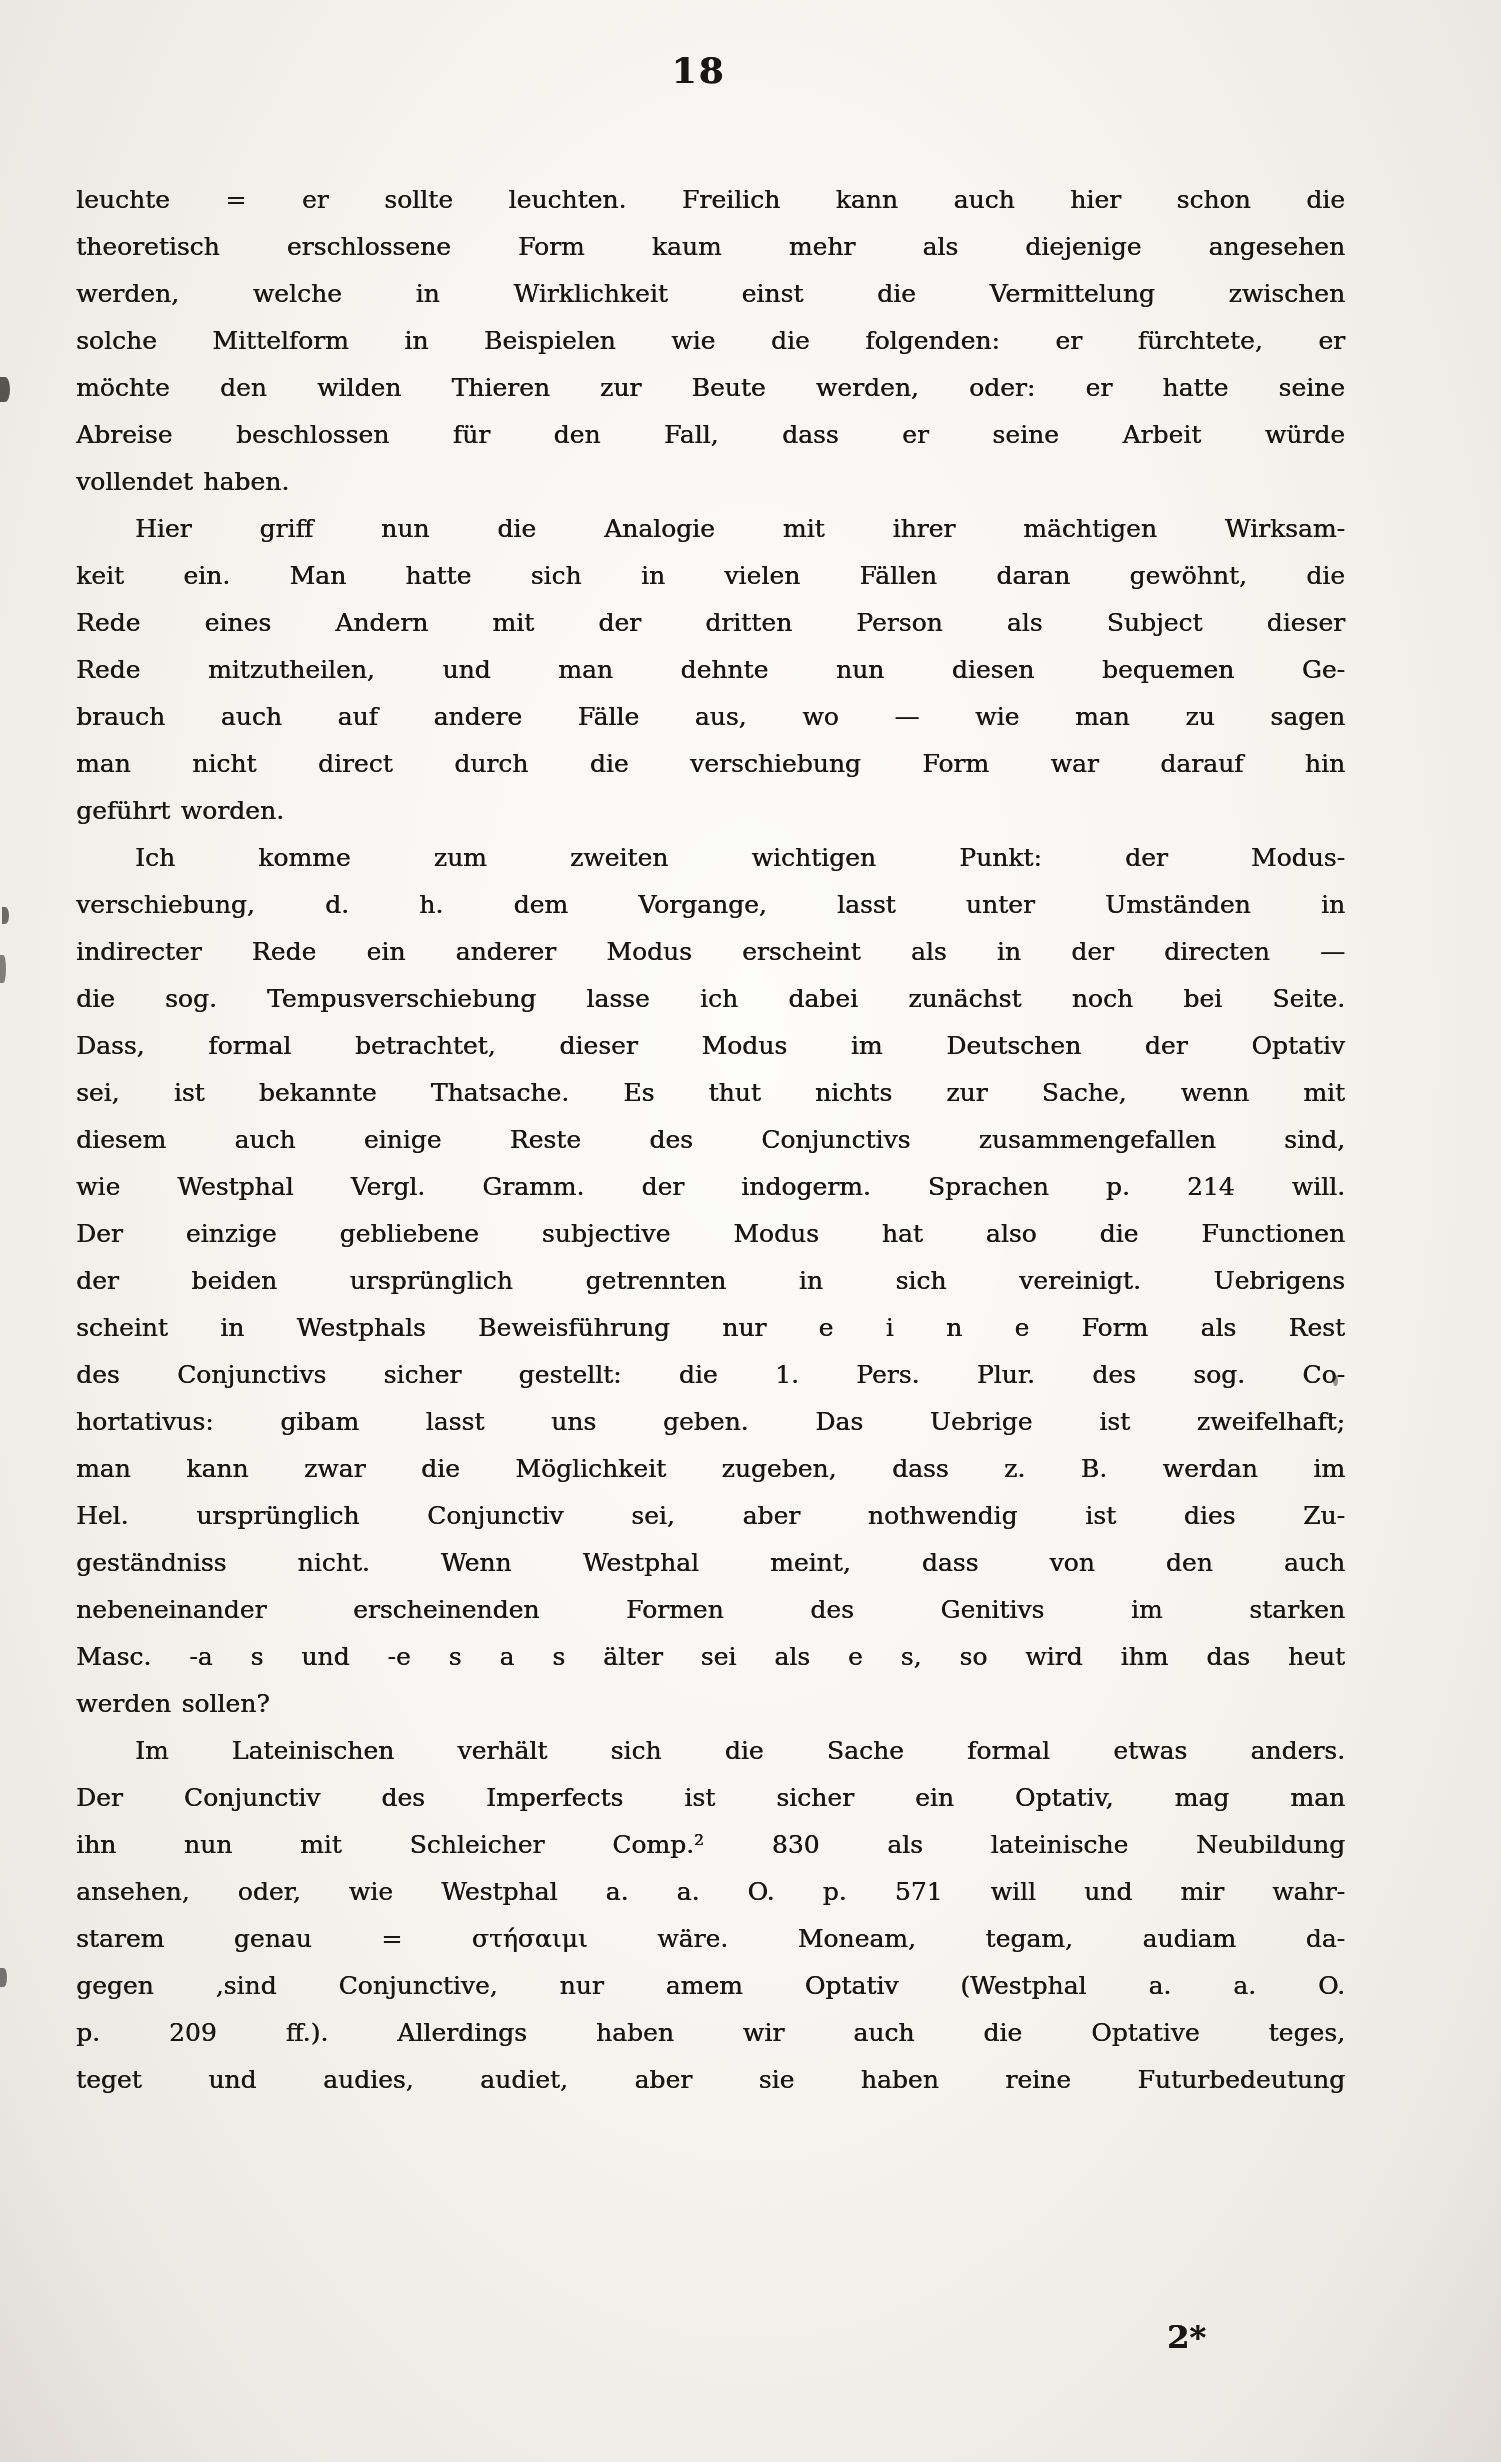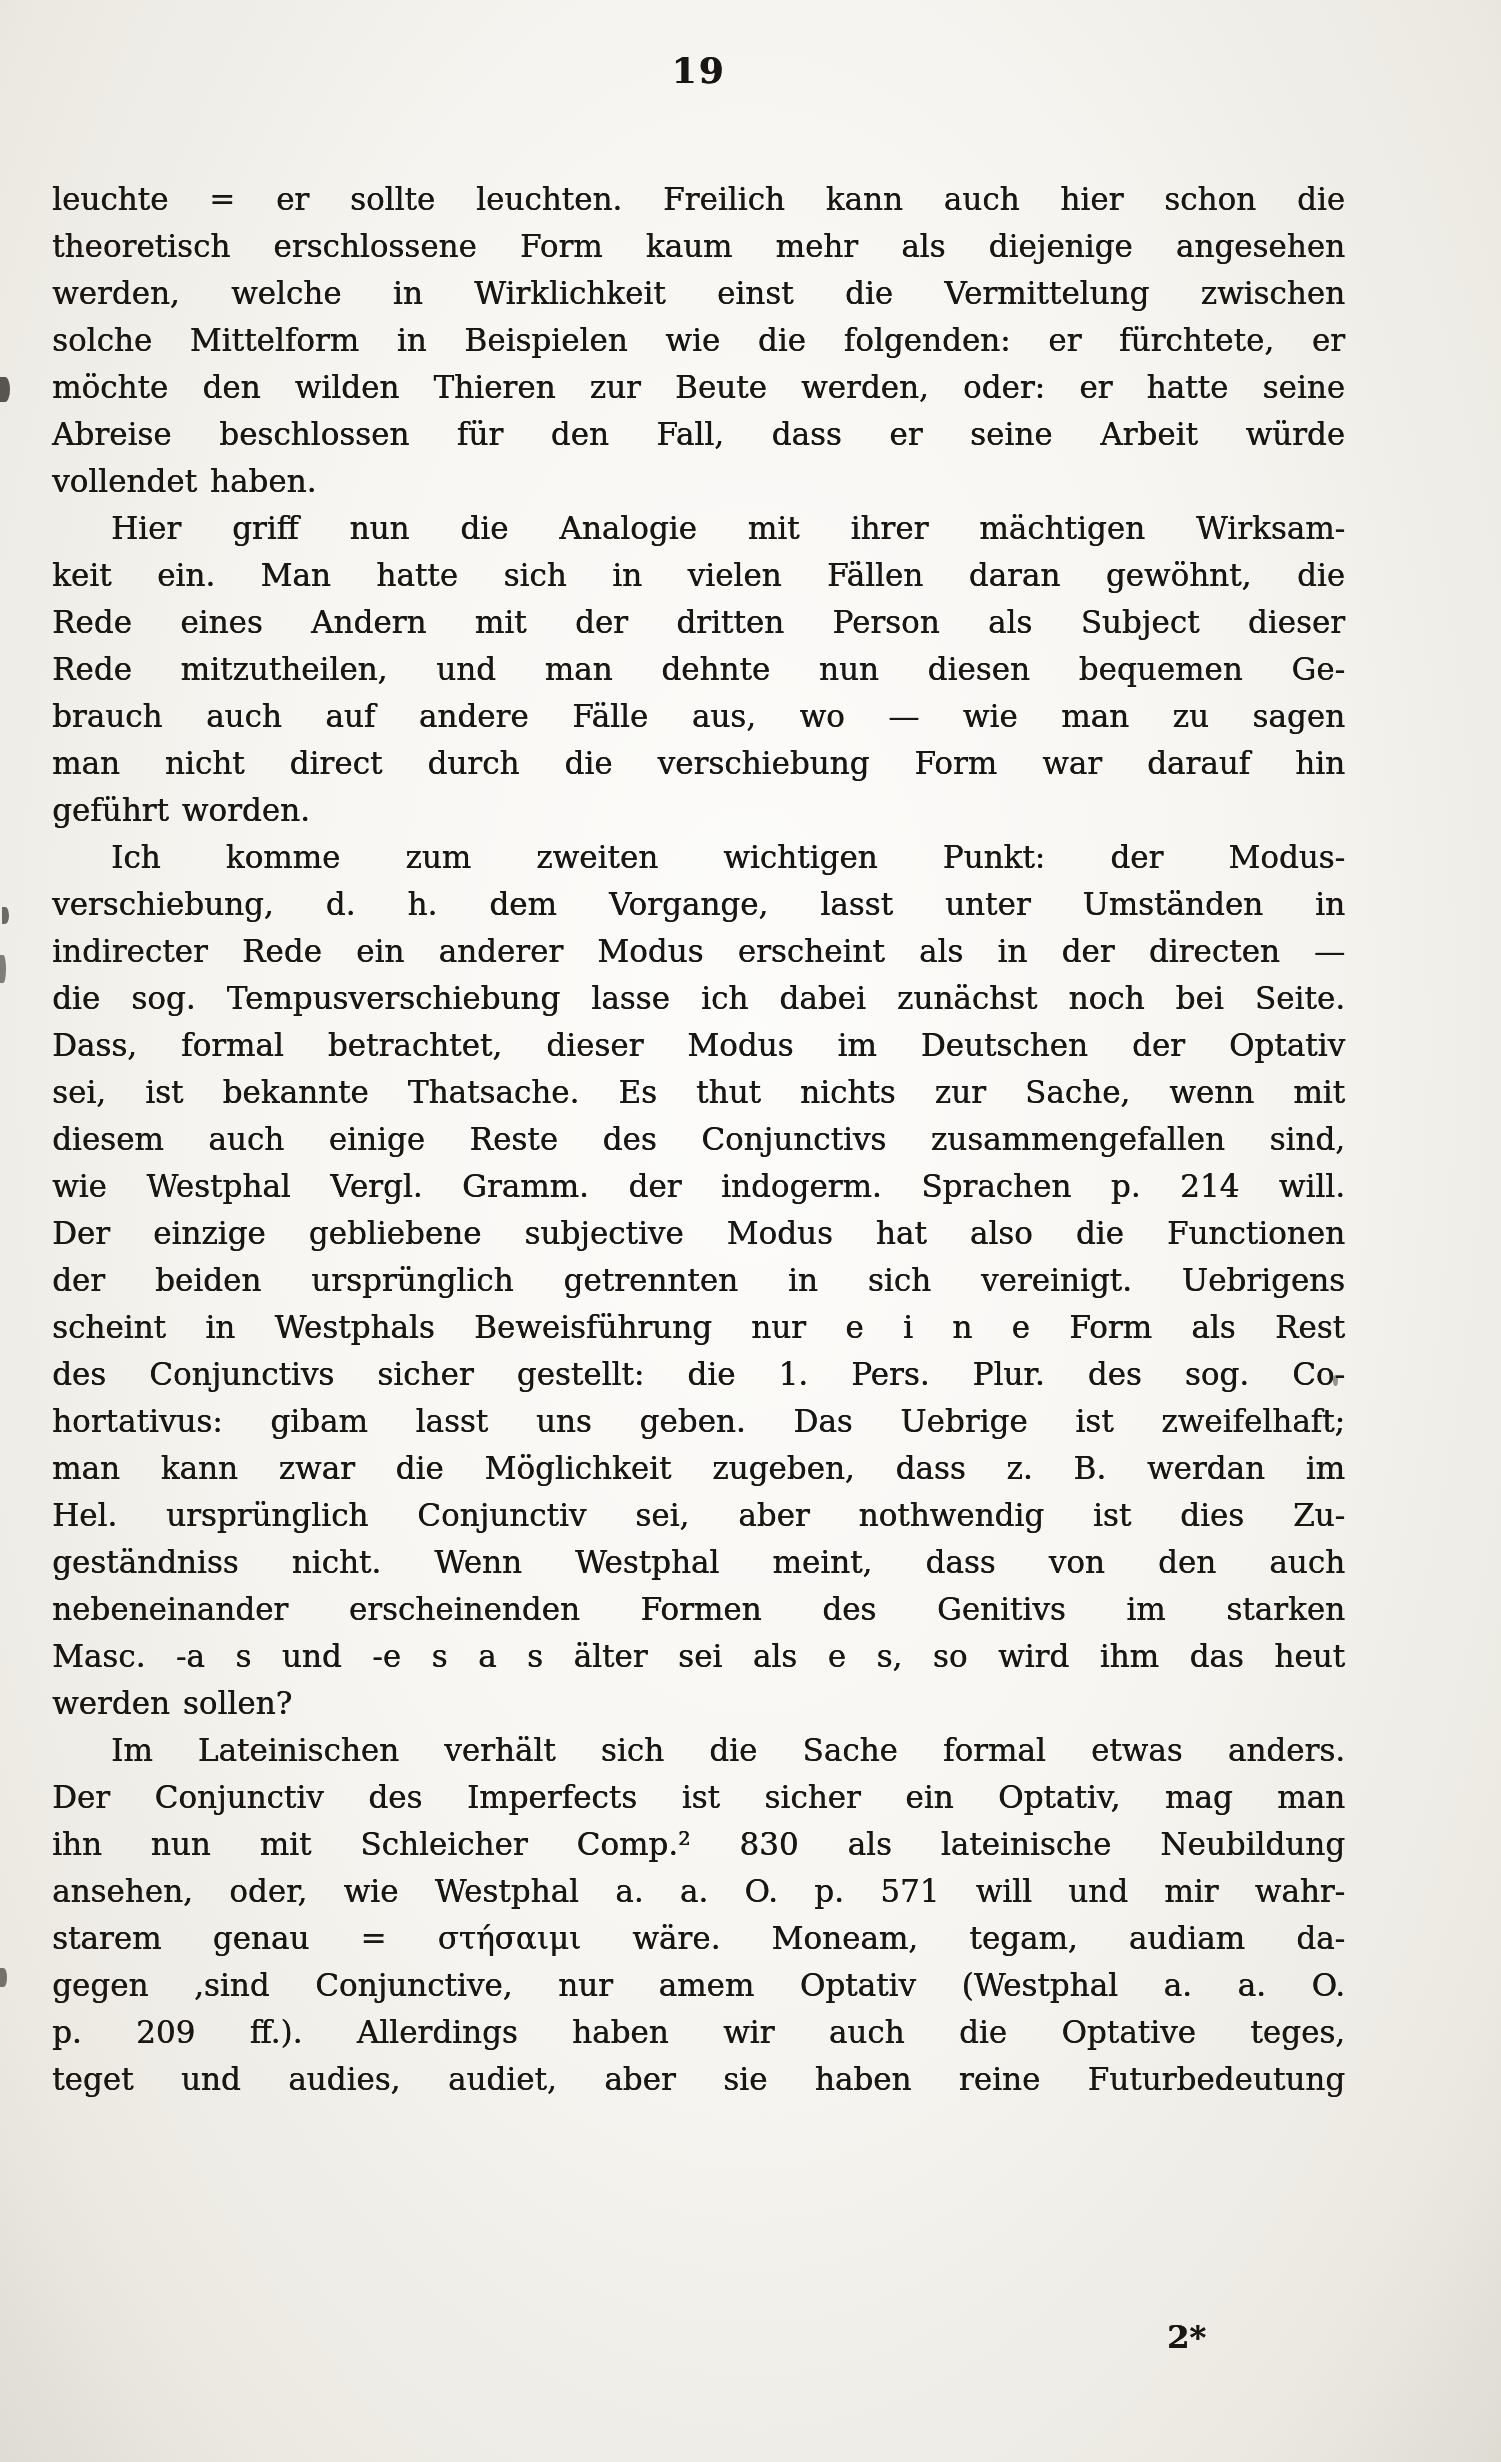--- a/index.html
+++ b/index.html
@@ -35,29 +35,30 @@
     letter-spacing: 1.9px;
     text-shadow: 0.4px 0 0 currentColor;
   }
   .body-text {
     position: absolute;
     top: 176px;
     left: 52px;
     width: 1293px;
   }
   .line {
-    font-size: 31px;
+    font-size: 25px;
     line-height: 47px;
     height: 47px;
     overflow: visible;
     text-align: justify;
     text-align-last: justify;
     text-justify: inter-word;
     word-spacing: 0.10em;
     text-shadow: 0.4px 0 0 currentColor;
+    margin-left: 24px;
   }
   .line.indent { text-indent: 59px; }
   .line.short { text-align-last: left; }
   .signature-mark {
     position: absolute;
     left: 1167px;
     top: 2318px;
     font-size: 32px;
     font-weight: bold;
     text-shadow: 0.4px 0 0 currentColor;
@@ -70,21 +71,21 @@
   .speck.s1 { left: 0px;  top: 377px;  width: 9.5px; height: 24.6px; opacity: .75; border-radius: 0 60% 60% 0; }
   .speck.s2 { left: 1.9px;  top: 907px;  width: 7.6px;  height: 17px; opacity: .65; border-radius: 0 60% 60% 0; }
   .speck.s3 { left: 0px;  top: 955px; width: 5.7px;  height: 28px; opacity: .55; border-radius: 0 60% 60% 0; }
   .speck.s4 { left: 0px;  top: 1968px; width: 6.6px;  height: 19px; opacity: .6;  border-radius: 0 60% 60% 0; }
   .speck.s5 { left: 1333px; top: 1375px; width: 4.7px; height: 11.4px; opacity: .45; }
 </style>
 </head>
 <body>
 
 <div class="page">
-  <div class="page-number">19</div>
+  <div class="page-number">18</div>
 
   <div class="body-text">
       <div class="line">leuchte = er sollte leuchten.  Freilich kann auch hier schon die</div>
       <div class="line">theoretisch erschlossene Form kaum mehr als diejenige angesehen</div>
       <div class="line">werden, welche in Wirklichkeit einst die Vermittelung zwischen</div>
       <div class="line">solche Mittelform in Beispielen wie die folgenden: er fürchtete, er</div>
       <div class="line">möchte den wilden Thieren zur Beute werden, oder: er hatte seine</div>
       <div class="line">Abreise beschlossen für den Fall, dass er seine Arbeit würde</div>
       <div class="line short">vollendet haben.</div>
       <div class="line indent">Hier griff nun die Analogie mit ihrer mächtigen Wirksam-</div>

